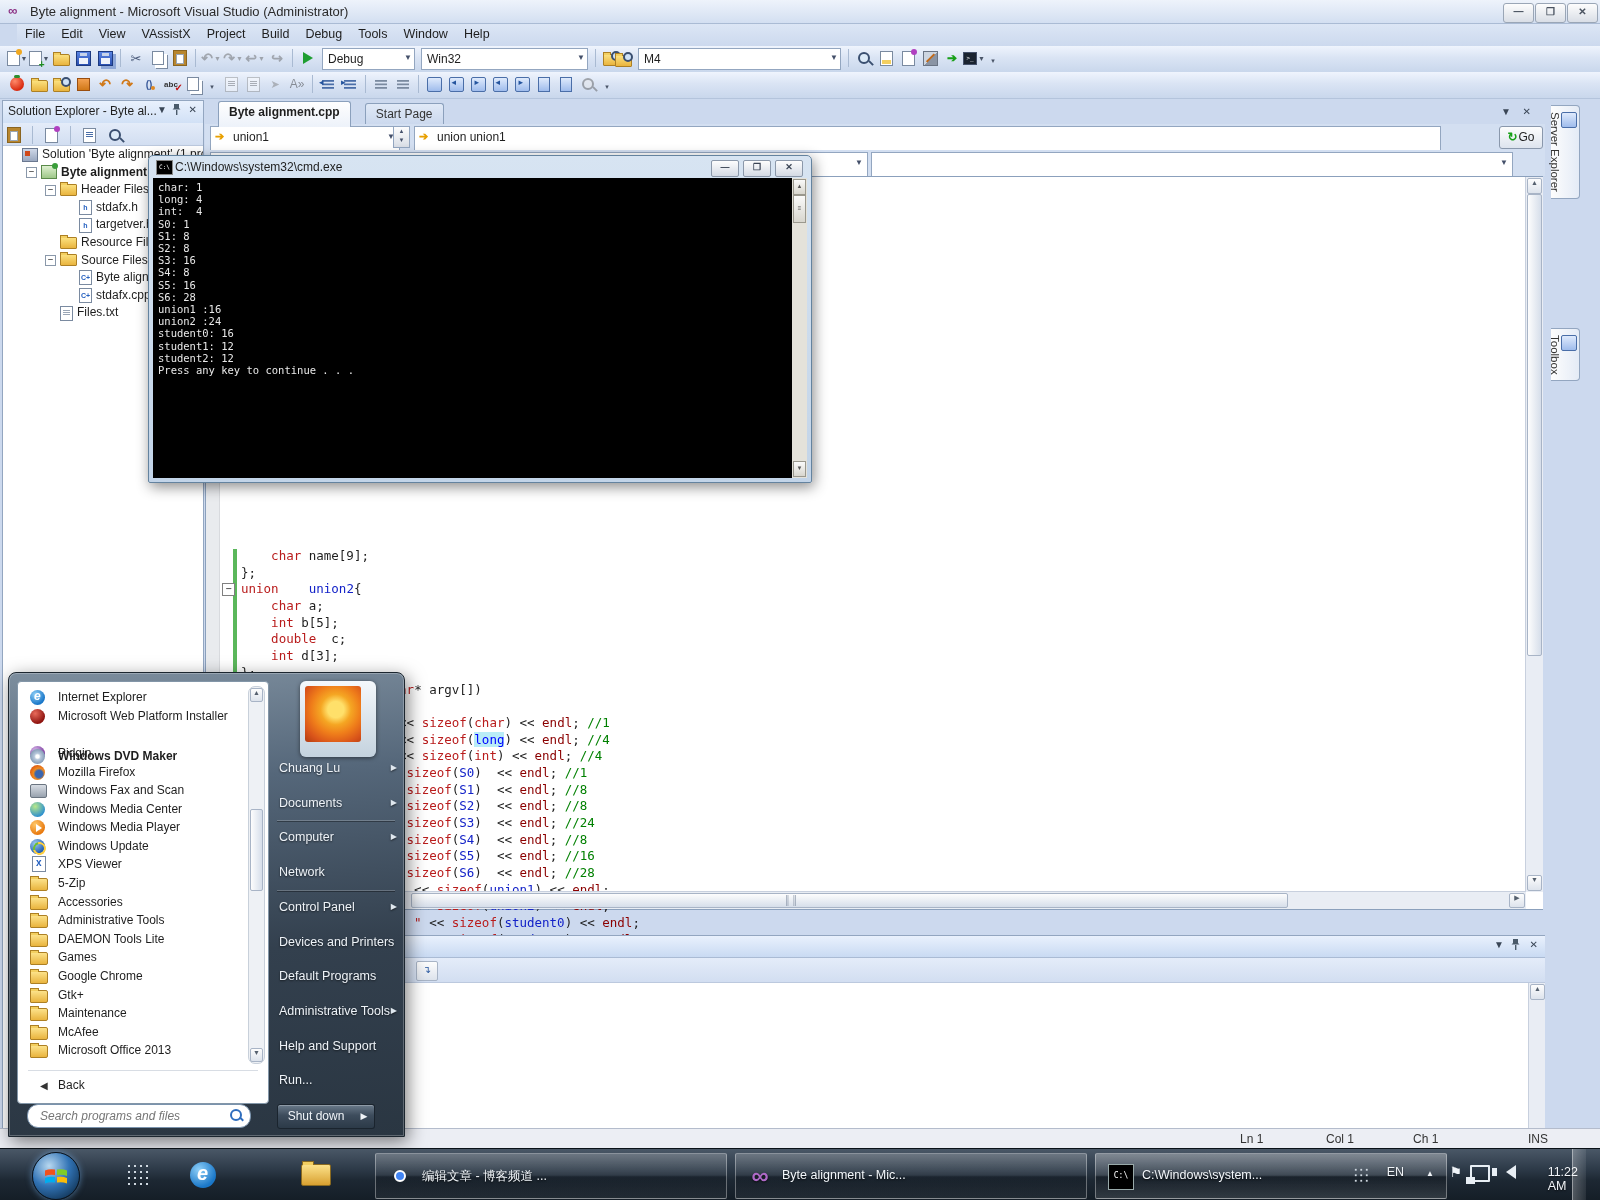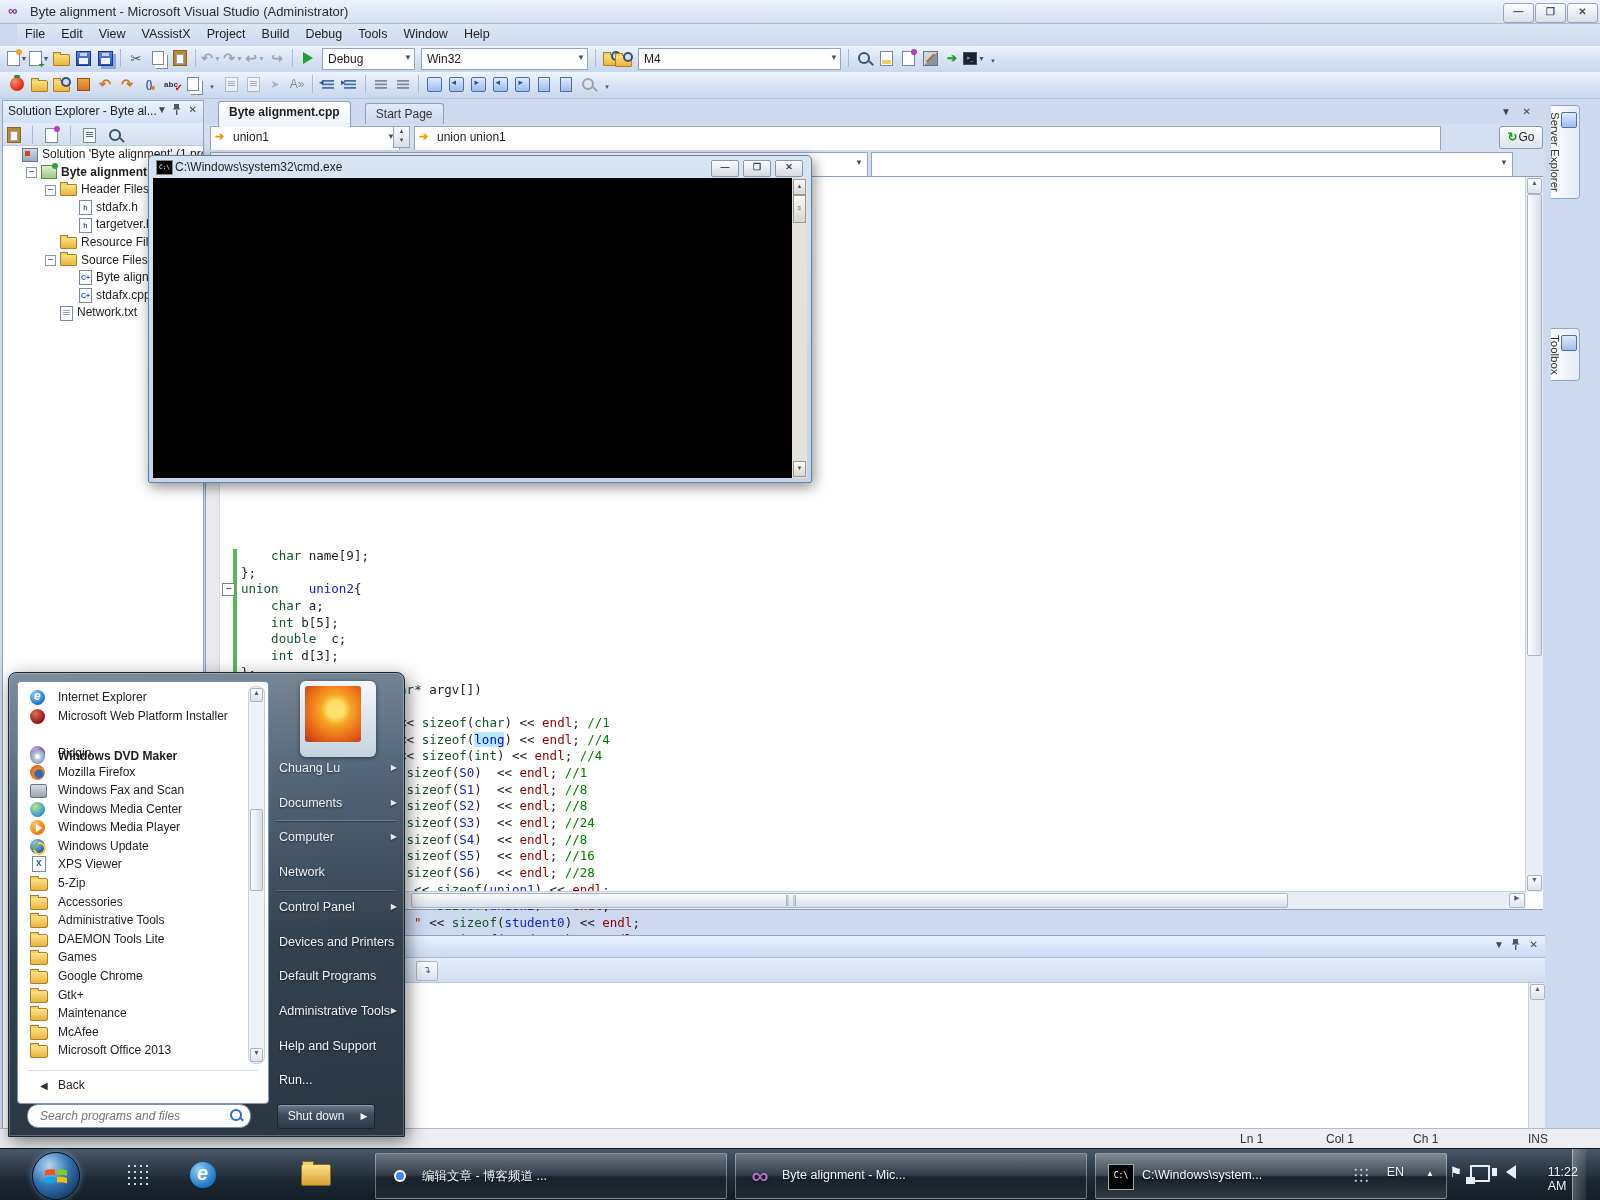--- a/index.html
+++ b/index.html
@@ -116,21 +116,21 @@
   #go-btn{position:absolute;right:2px;top:2px;width:42px;height:21px;background:linear-gradient(#fdfdfd,#dde4ee);
     border:1px solid #8a98ac;border-radius:3px;font-size:12px;text-align:center;line-height:20px}
   #go-btn .garrow{color:#18a018;font-weight:bold;margin-right:1px}
 
   
   #editor{position:absolute;left:0;top:76px;width:1337px;height:732px;background:#fff;border:1px solid #8ba0bc;border-right:none}
   #ed-margin{position:absolute;left:0;top:0;width:13px;bottom:0;background:#e9ebee;border-right:1px solid #d8dade}
   #changebar{position:absolute;left:27px;top:372px;width:4px;height:424px;background:#5bb75b}
   #code{position:absolute;left:35px;top:371px;font-family:"DejaVu Sans Mono",monospace;font-size:12.5px;line-height:16.7px;white-space:pre}
   .cl{height:16.7px}
-  .cp{color:#1e1e1e}.ck{color:#14532d}.cy{color:#1322c8}.cf{color:#7e1414;font-weight:bold}
+  .cp{color:#1e1e1e}.ck{color:#b91c1c}.cy{color:#1322c8}.cf{color:#7e1414;font-weight:bold}
   .cg{color:#808080}.cs{color:#b01717}.ce{color:#8b0000}.cc{color:#008000}
   .ch{color:#0000ff;background:#b9ecf7}
   .foldbox{position:absolute;width:11px;height:11px;border:1px solid #808080;background:#fff;color:#333;
     font-size:10px;line-height:9px;text-align:center;font-family:"DejaVu Sans Mono",monospace}
   
   .vscroll{position:absolute;width:17px;background:#e9edf4;border-left:1px solid #c8d0de}
   .hscroll{position:absolute;height:17px;background:#e9edf4;border-top:1px solid #c8d0de}
   .sbtn{position:absolute;background:linear-gradient(#fdfdfd,#dde3ec);border:1px solid #a8b4c6;color:#55606e;
     font-size:7px;text-align:center;border-radius:2px}
   .sthumb{position:absolute;background:linear-gradient(90deg,#fdfdfd,#d6deea);border:1px solid #a8b4c6;border-radius:2px}
@@ -415,21 +415,21 @@
       <div id="solexp-tree">
           <div class="tree-row" style="padding-left: 4px;"><span style="display: inline-block; width: 15px;"></span><span class="tree-ico ti-sln"></span><span>Solution 'Byte alignment' (1 project)</span></div>
           <div class="tree-row" style="padding-left: 23px;"><span class="tree-exp">−</span><span class="tree-ico ti-prj"></span><span style="font-weight: bold;">Byte alignment</span></div>
           <div class="tree-row" style="padding-left: 42px;"><span class="tree-exp">−</span><span class="tree-ico ti-folder"></span><span>Header Files</span></div>
           <div class="tree-row" style="padding-left: 61px;"><span style="display: inline-block; width: 15px;"></span><span class="tree-ico ti-h">h</span><span>stdafx.h</span></div>
           <div class="tree-row" style="padding-left: 61px;"><span style="display: inline-block; width: 15px;"></span><span class="tree-ico ti-h">h</span><span>targetver.h</span></div>
           <div class="tree-row" style="padding-left: 42px;"><span style="display: inline-block; width: 15px;"></span><span class="tree-ico ti-folder"></span><span>Resource Files</span></div>
           <div class="tree-row" style="padding-left: 42px;"><span class="tree-exp">−</span><span class="tree-ico ti-folder"></span><span>Source Files</span></div>
           <div class="tree-row" style="padding-left: 61px;"><span style="display: inline-block; width: 15px;"></span><span class="tree-ico ti-cpp">C+</span><span>Byte alignment.cpp</span></div>
           <div class="tree-row" style="padding-left: 61px;"><span style="display: inline-block; width: 15px;"></span><span class="tree-ico ti-cpp">C+</span><span>stdafx.cpp</span></div>
-          <div class="tree-row" style="padding-left: 42px;"><span style="display: inline-block; width: 15px;"></span><span class="tree-ico ti-txt"></span><span>Network.txt</span></div>
+          <div class="tree-row" style="padding-left: 42px;"><span style="display: inline-block; width: 15px;"></span><span class="tree-ico ti-txt"></span><span>Files.txt</span></div>
         </div>
     </div>
 
     <div id="docwell">
       <div id="tabs-row">
         <span class="ctl" style="right:34px">▼</span>
         <span class="ctl" style="right:14px">✕</span>
       <span class="doc-tab active" style="left: 13px;">Byte alignment.cpp</span>
           <span class="doc-tab inactive" style="left: 159.8px;">Start Page</span>
         </div>
@@ -512,20 +512,36 @@
 
   <div id="cmdwin">
     <div id="cmd-titlebar">
       <span id="cmd-icon">C:\</span>
       <span id="cmd-title">C:\Windows\system32\cmd.exe</span>
       <span class="cmdbtn" style="right:72px">—</span>
       <span class="cmdbtn" style="right:40px">❐</span>
       <span class="cmdbtn" style="right:8px">✕</span>
     </div>
     <div id="cmd-client">
+      <div id="console">char: 1
+long: 4
+int:  4
+S0: 1
+S1: 8
+S2: 8
+S3: 16
+S4: 8
+S5: 16
+S6: 28
+union1 :16
+union2 :24
+student0: 16
+student1: 12
+student2: 12
+Press any key to continue . . .</div>
       <div id="cmd-scroll">
         <span class="cmdsb" style="top:1px">▲</span>
         <span class="cmdsb" style="top:17px;height:26px;line-height:24px">≡</span>
         <span class="cmdsb" style="bottom:1px">▼</span>
       </div>
     </div>
   </div>
 
   <div id="startmenu">
     <div id="sm-left">

